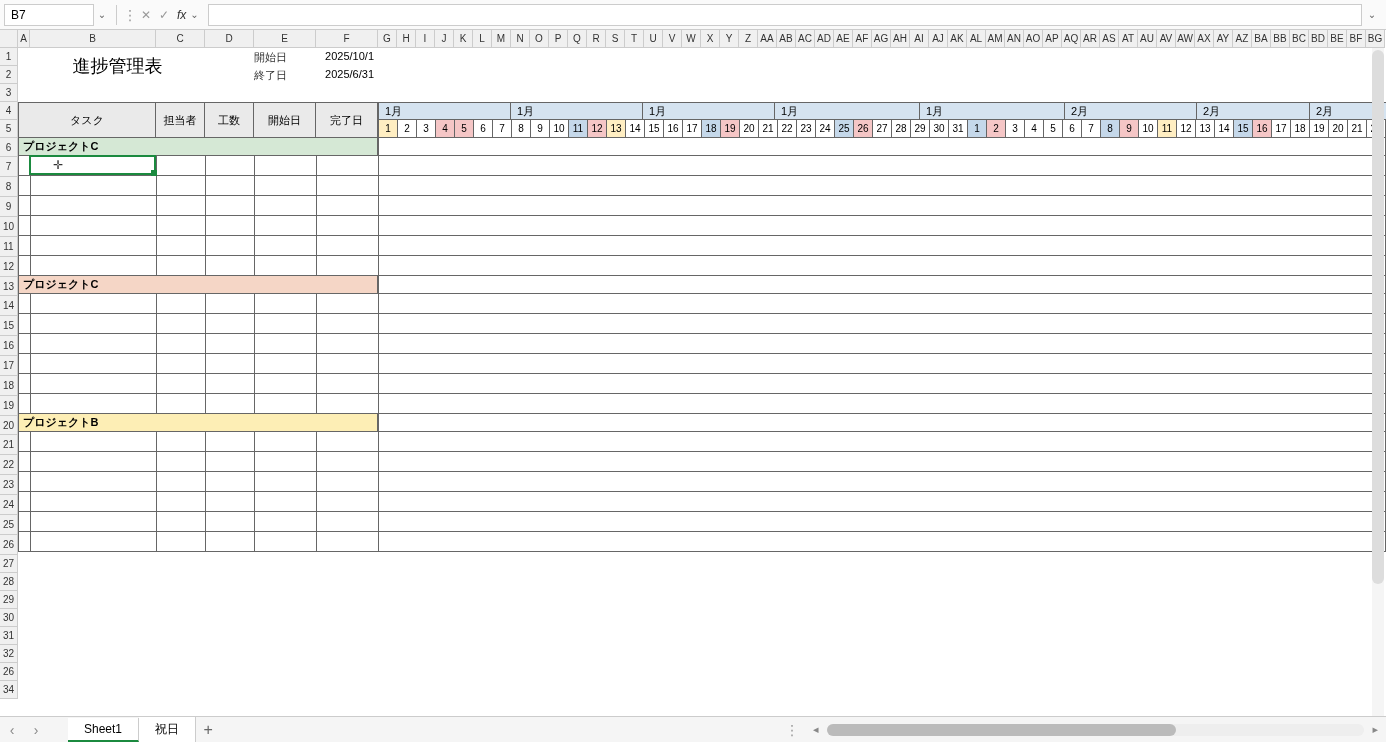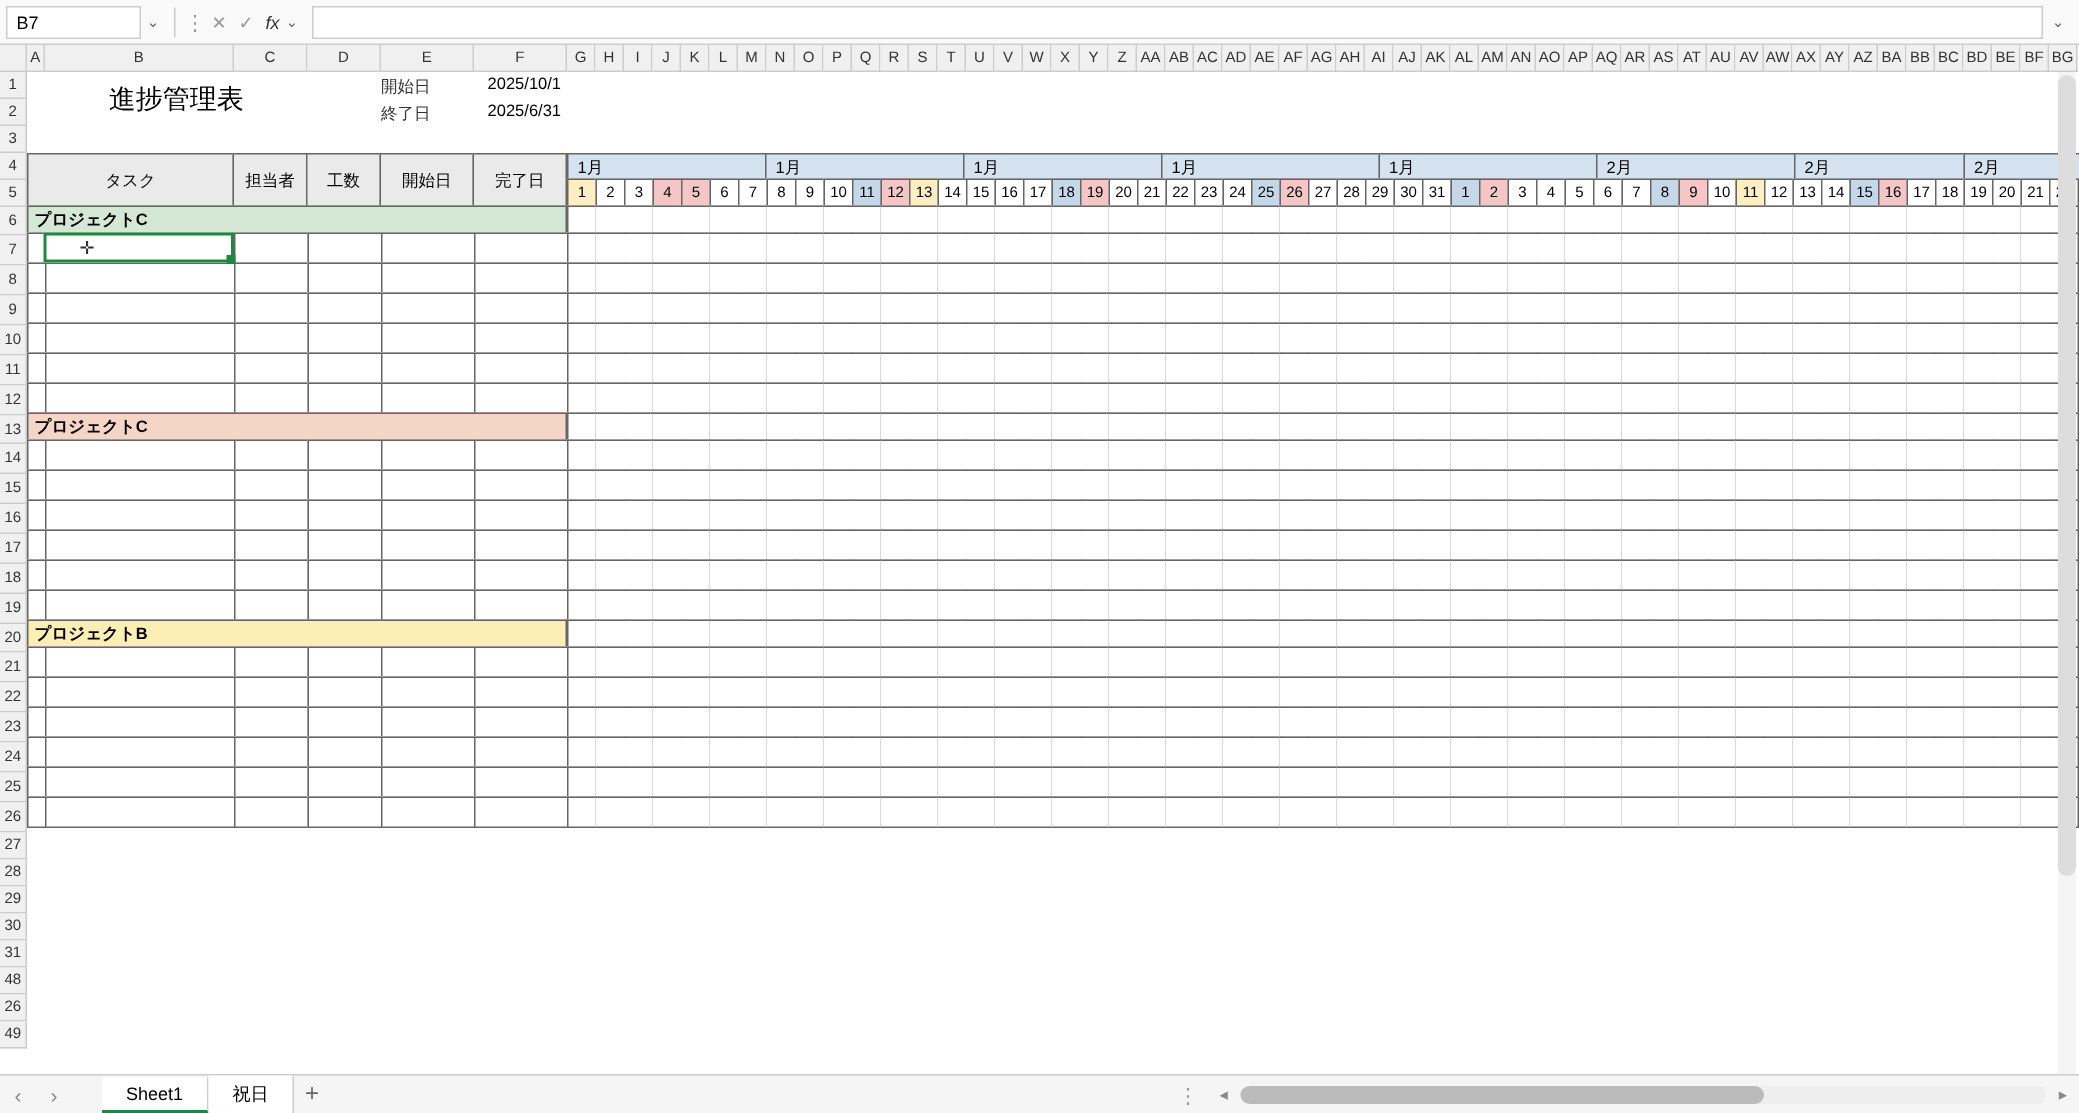--- a/index.html
+++ b/index.html
@@ -99,23 +99,23 @@
           <div class="row-head tall" style="height: 20px;">22</div>
           <div class="row-head tall" style="height: 20px;">23</div>
           <div class="row-head tall" style="height: 20px;">24</div>
           <div class="row-head tall" style="height: 20px;">25</div>
           <div class="row-head tall" style="height: 20px;">26</div>
           <div class="row-head" style="height: 18px;">27</div>
           <div class="row-head" style="height: 18px;">28</div>
           <div class="row-head" style="height: 18px;">29</div>
           <div class="row-head" style="height: 18px;">30</div>
           <div class="row-head" style="height: 18px;">31</div>
-          <div class="row-head" style="height: 18px;">48</div>
+          <div class="row-head" style="height: 18px;">32</div>
           <div class="row-head" style="height: 18px;">26</div>
-          <div class="row-head" style="height: 18px;">49</div>
+          <div class="row-head" style="height: 18px;">34</div>
         </div>
     </div>
     <div class="grid-main">
       <div class="col-headers" id="col-heads">
           <div class="col-head" style="width: 12px;">A</div>
           <div class="col-head" style="width: 126px;">B</div>
           <div class="col-head" style="width: 49px;">C</div>
           <div class="col-head" style="width: 49px;">D</div>
           <div class="col-head" style="width: 62px;">E</div>
           <div class="col-head" style="width: 62px;">F</div>

